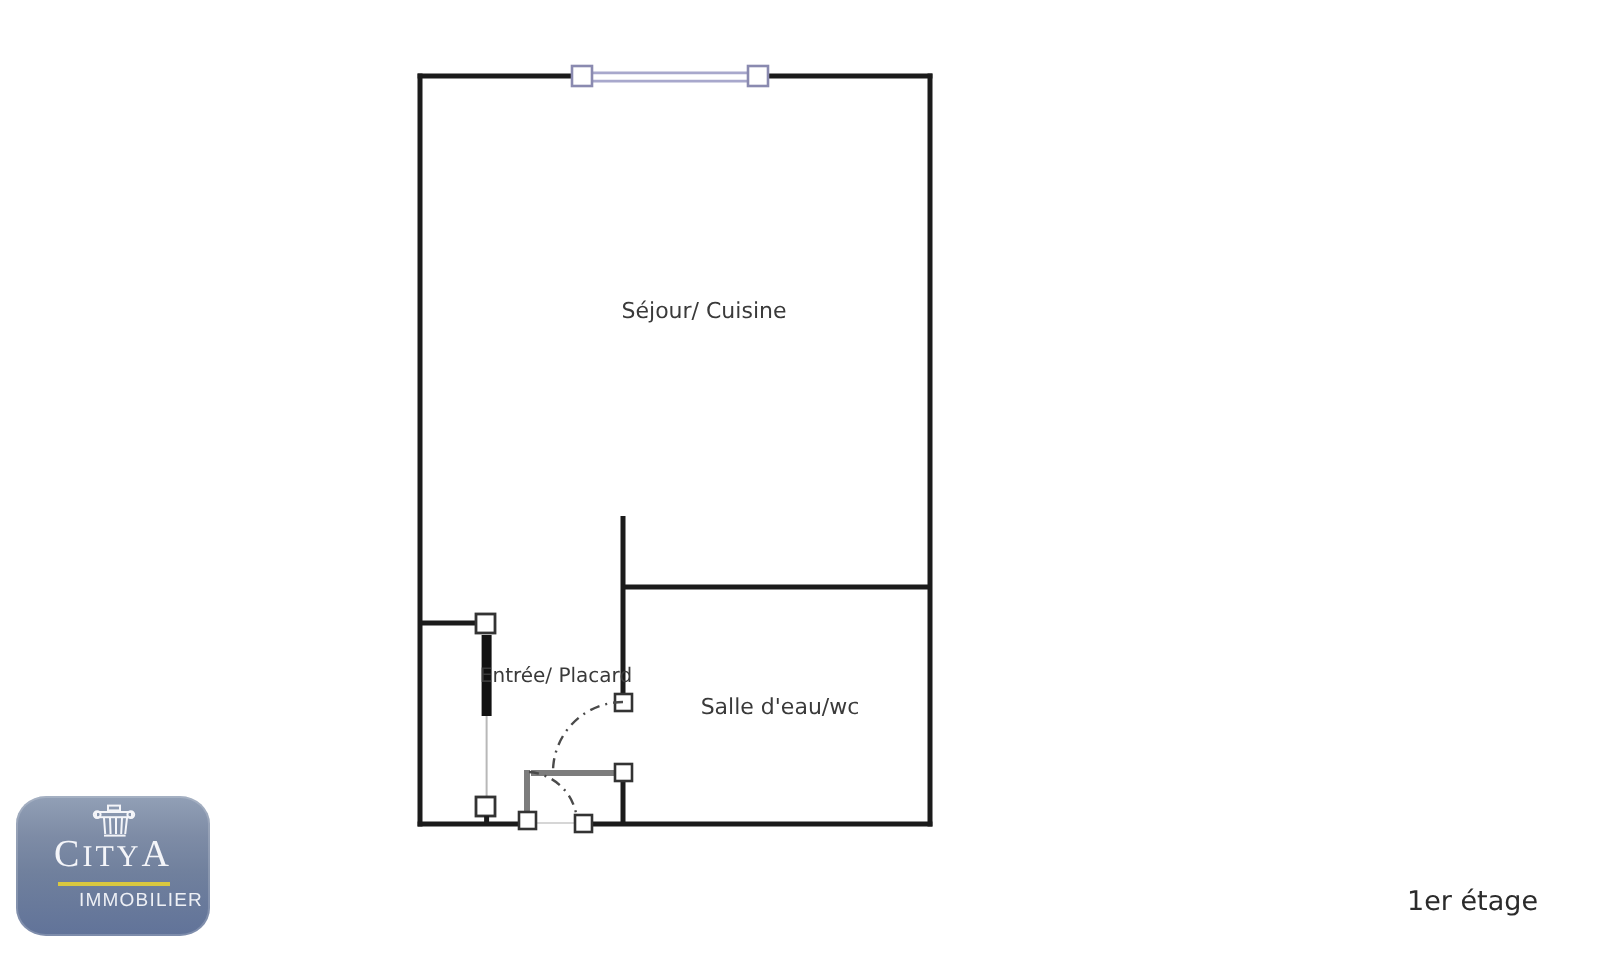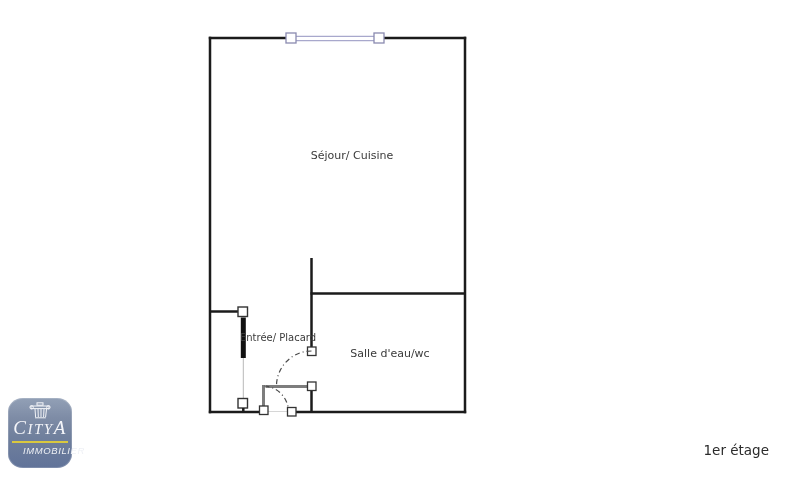--- a/index.html
+++ b/index.html
@@ -12,26 +12,26 @@
   .room-label{
     fill:#3a3a3a;
     font-family:"DejaVu Sans", sans-serif;
   }
   .floor-label{
     fill:#2b2b2b;
     font-family:"DejaVu Sans", sans-serif;
   }
   
   .logo{
-    position:absolute;left:8px;top:398px;width:64px;height:70px;
+    position:absolute;left:8px;top:398px;width:97px;height:70px;
     border-radius:15px / 14px;
     background:linear-gradient(180deg,#92a0b6 0%,#7e8ca6 28%,#70809d 55%,#617399 100%);
     box-shadow:inset 0 0 0 1px rgba(255,255,255,0.18);
     display:flex;flex-direction:column;align-items:center;
-    box-sizing:border-box;padding-top:4px;font-style:italic;
+    box-sizing:border-box;padding-top:4px;
   }
   .logo-icon{height:17px;margin-bottom:0px;}
   .logo-brand{
     color:#f4f5f9;
     font-family:"Liberation Serif", serif;
     font-size:19px;line-height:17px;letter-spacing:1.5px;
     white-space:nowrap;
   }
   .logo-brand .mid{font-size:15px;}
   .logo-rule{

